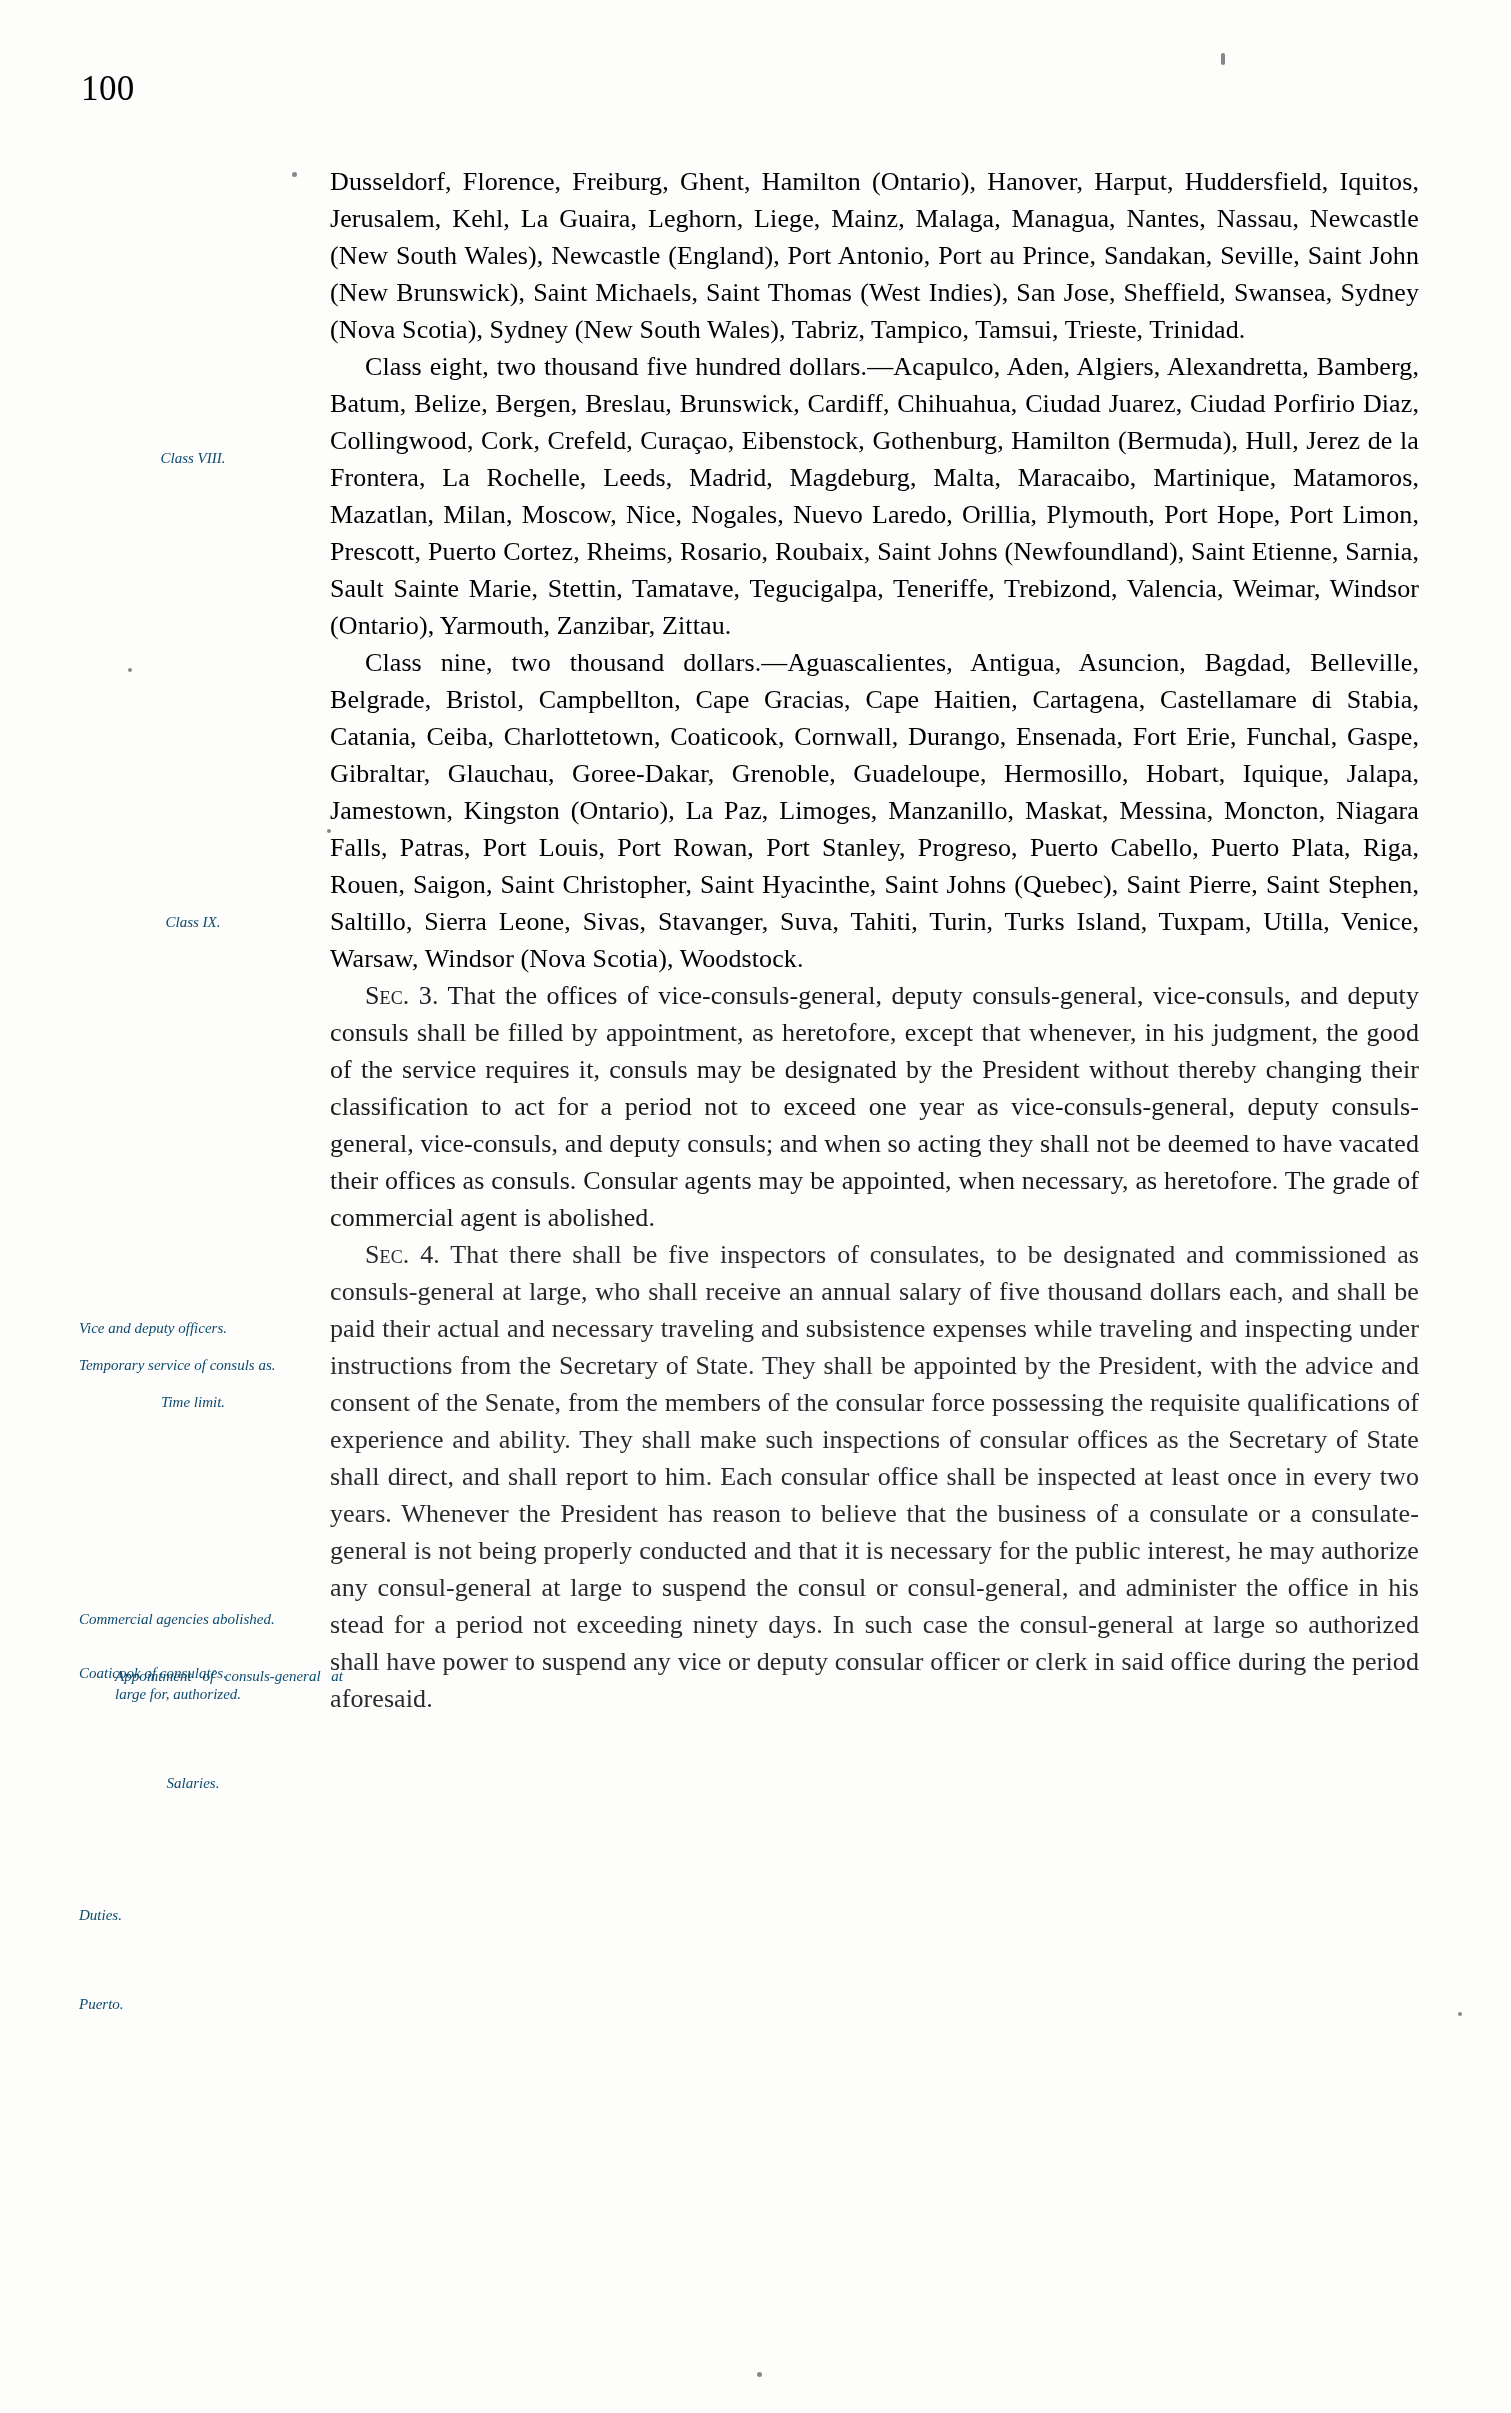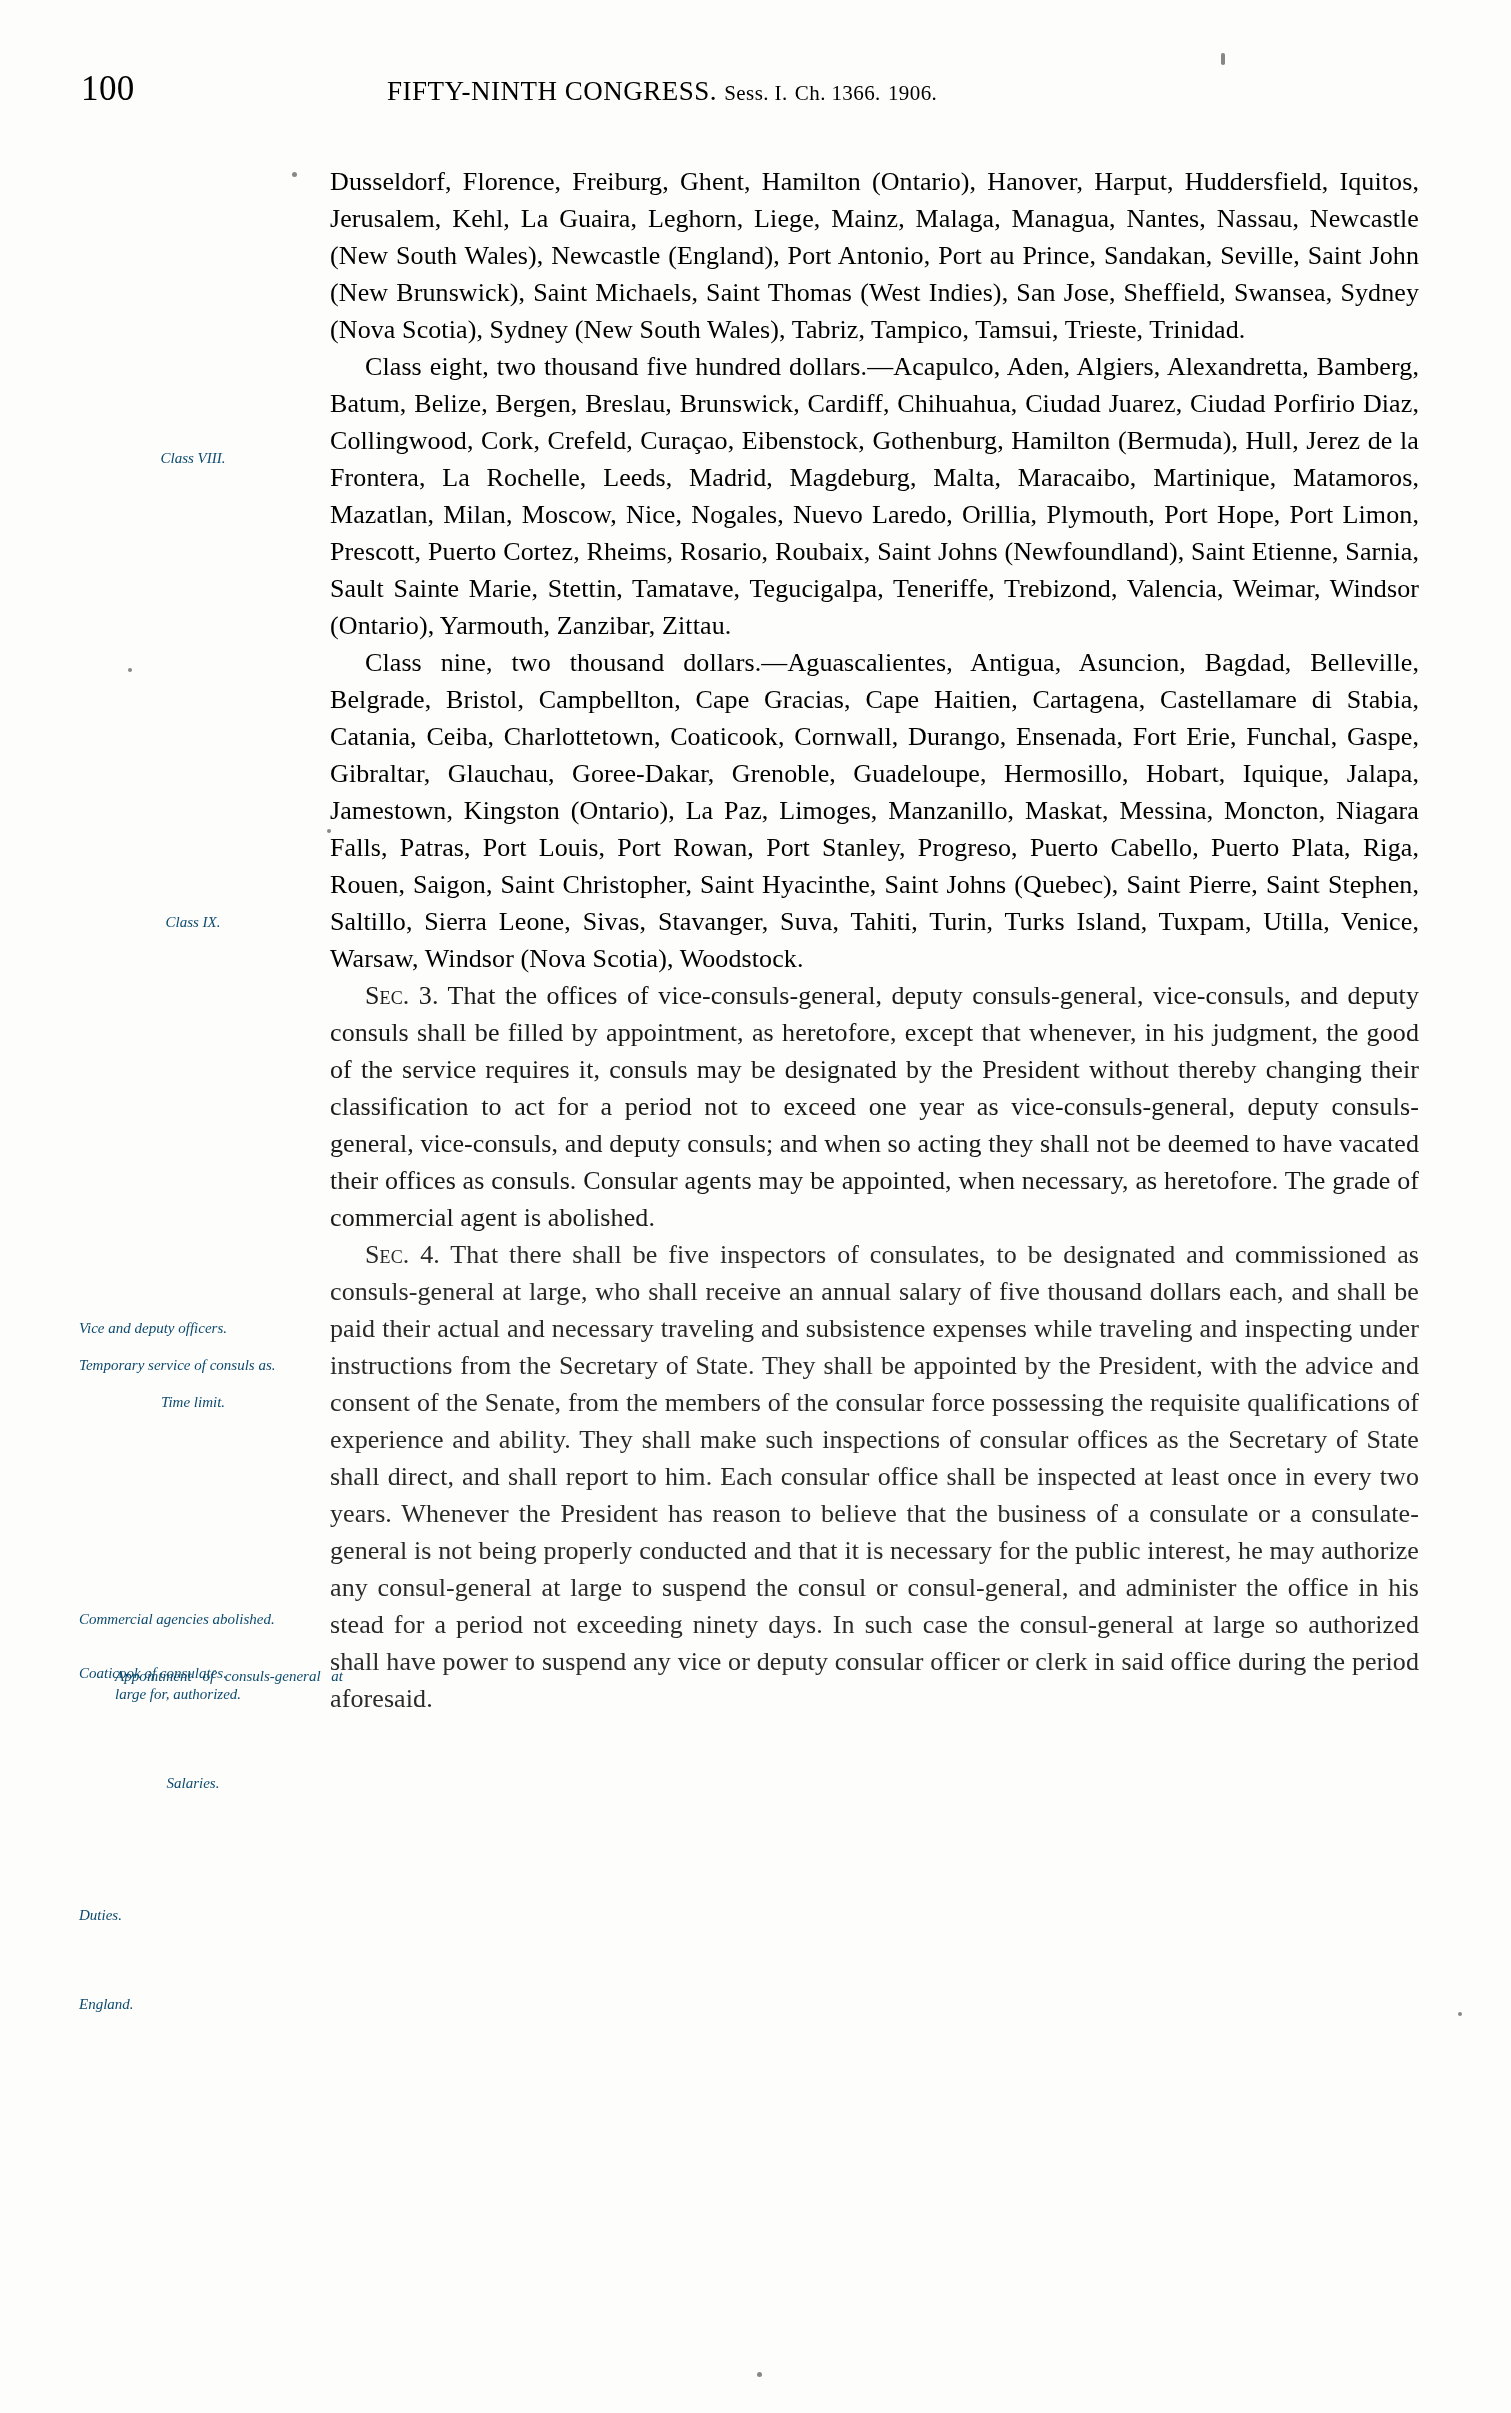--- a/index.html
+++ b/index.html
@@ -109,40 +109,34 @@
     border-radius: 50%;
   }
 </style>
 </head>
 <body>
 
 <div class="page">
 
   <div class="header">
     <div class="page-number">100</div>
-    <div class="header-title">
-      <span>FIFTY-NINTH CONGRESS.</span>
-      <span class="sm">Sess. I.</span>
-      <span class="sm">Ch. 1366.</span>
-      <span class="sm">1906.</span>
-    </div>
   </div>
 
   <div class="sidenotes">
     <div class="sidenote center" style="top:318px;">Class VIII.</div>
     <div class="sidenote center" style="top:738px;margin-top:44px;">Class IX.</div>
     <div class="sidenote just" style="top:1188px;">Vice and deputy officers.</div>
     <div class="sidenote just" style="top:1225px;">Temporary service of consuls as.</div>
     <div class="sidenote center" style="top:1262px;">Time limit.</div>
     <div class="sidenote just" style="top:1450px;margin-top:29px;">Commercial agencies abolished.</div>
     <div class="sidenote just" style="top:1533px;">Coaticook of consulates.</div>
     <div class="sidenote just" style="top:1536px;margin-left:36px;">Appointment of consuls-general at large for, authorized.</div>
     <div class="sidenote center" style="top:1643px;">Salaries.</div>
     <div class="sidenote" style="top:1775px;">Duties.</div>
-    <div class="sidenote" style="top:1864px;">England.</div>
+    <div class="sidenote" style="top:1864px;">Puerto.</div>
   </div>
 
   <div class="column">
 
     <p class="body">Dusseldorf, Florence, Freiburg, Ghent, Hamilton (Ontario), Hanover, Harput, Huddersfield, Iquitos, Jerusalem, Kehl, La Guaira, Leghorn, Liege, Mainz, Malaga, Managua, Nantes, Nassau, Newcastle (New South Wales), Newcastle (England), Port Antonio, Port au Prince, Sandakan, Seville, Saint John (New Brunswick), Saint Michaels, Saint Thomas (West Indies), San Jose, Sheffield, Swansea, Sydney (Nova Scotia), Sydney (New South Wales), Tabriz, Tampico, Tamsui, Trieste, Trinidad.</p>
 
     <p class="body indent">Class eight, two thousand five hundred dollars.—Acapulco, Aden, Algiers, Alexandretta, Bamberg, Batum, Belize, Bergen, Breslau, Brunswick, Cardiff, Chihuahua, Ciudad Juarez, Ciudad Porfirio Diaz, Collingwood, Cork, Crefeld, Curaçao, Eibenstock, Gothenburg, Hamilton (Bermuda), Hull, Jerez de la Frontera, La Rochelle, Leeds, Madrid, Magdeburg, Malta, Maracaibo, Martinique, Matamoros, Mazatlan, Milan, Moscow, Nice, Nogales, Nuevo Laredo, Orillia, Plymouth, Port Hope, Port Limon, Prescott, Puerto Cortez, Rheims, Rosario, Roubaix, Saint Johns (Newfoundland), Saint Etienne, Sarnia, Sault Sainte Marie, Stettin, Tamatave, Tegucigalpa, Teneriffe, Trebizond, Valencia, Weimar, Windsor (Ontario), Yarmouth, Zanzibar, Zittau.</p>
 
     <p class="body indent">Class nine, two thousand dollars.—Aguascalientes, Antigua, Asuncion, Bagdad, Belleville, Belgrade, Bristol, Campbellton, Cape Gracias, Cape Haitien, Cartagena, Castellamare di Stabia, Catania, Ceiba, Charlottetown, Coaticook, Cornwall, Durango, Ensenada, Fort Erie, Funchal, Gaspe, Gibraltar, Glauchau, Goree-Dakar, Grenoble, Guadeloupe, Hermosillo, Hobart, Iquique, Jalapa, Jamestown, Kingston (Ontario), La Paz, Limoges, Manzanillo, Maskat, Messina, Moncton, Niagara Falls, Patras, Port Louis, Port Rowan, Port Stanley, Progreso, Puerto Cabello, Puerto Plata, Riga, Rouen, Saigon, Saint Christopher, Saint Hyacinthe, Saint Johns (Quebec), Saint Pierre, Saint Stephen, Saltillo, Sierra Leone, Sivas, Stavanger, Suva, Tahiti, Turin, Turks Island, Tuxpam, Utilla, Venice, Warsaw, Windsor (Nova Scotia), Woodstock.</p>
 

